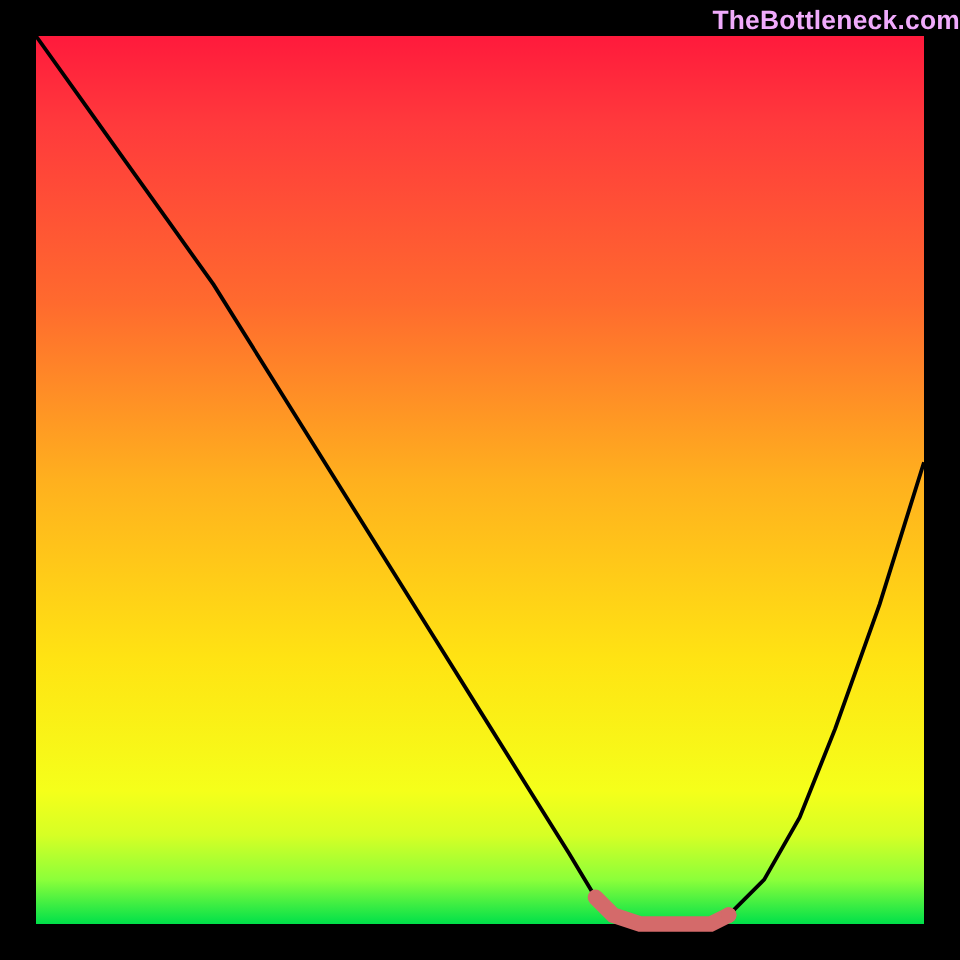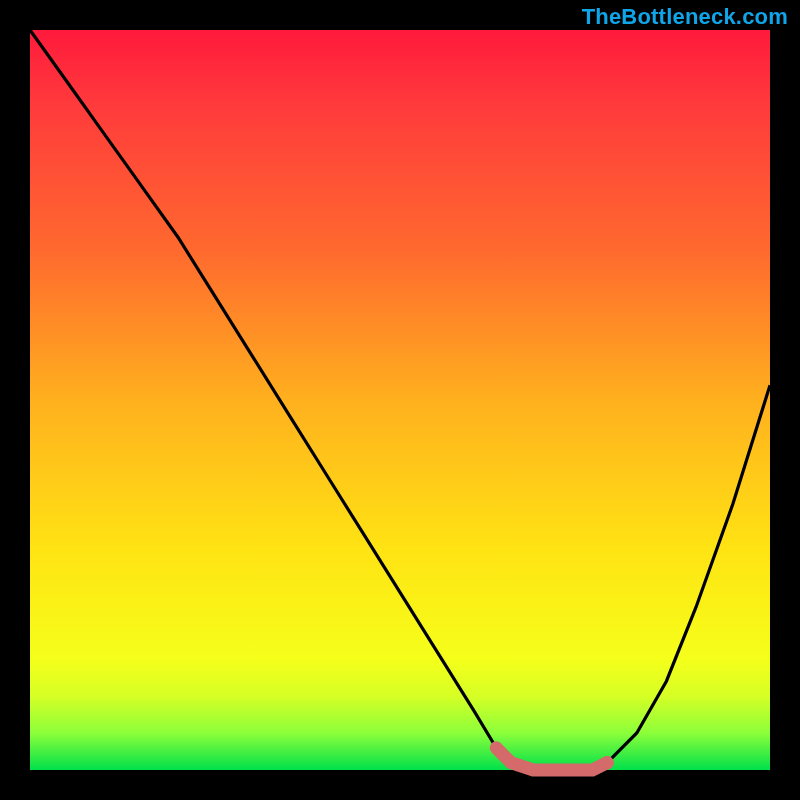--- a/index.html
+++ b/index.html
@@ -40,22 +40,22 @@
     position: absolute;
     left: 0;
     top: 0;
     width: 740px;
     height: 740px;
     overflow: visible;
   }
   .watermark {
     position: absolute;
     top: 4px;
-    right: 12px;
-    color: #0ea5e9;
+    right: 0;
+    color: #f0abfc;
     font-size: 22px;
     font-weight: 600;
     letter-spacing: 0.2px;
     user-select: none;
   }
 </style>
 </head>
 <body>
 
 <div class="frame">

